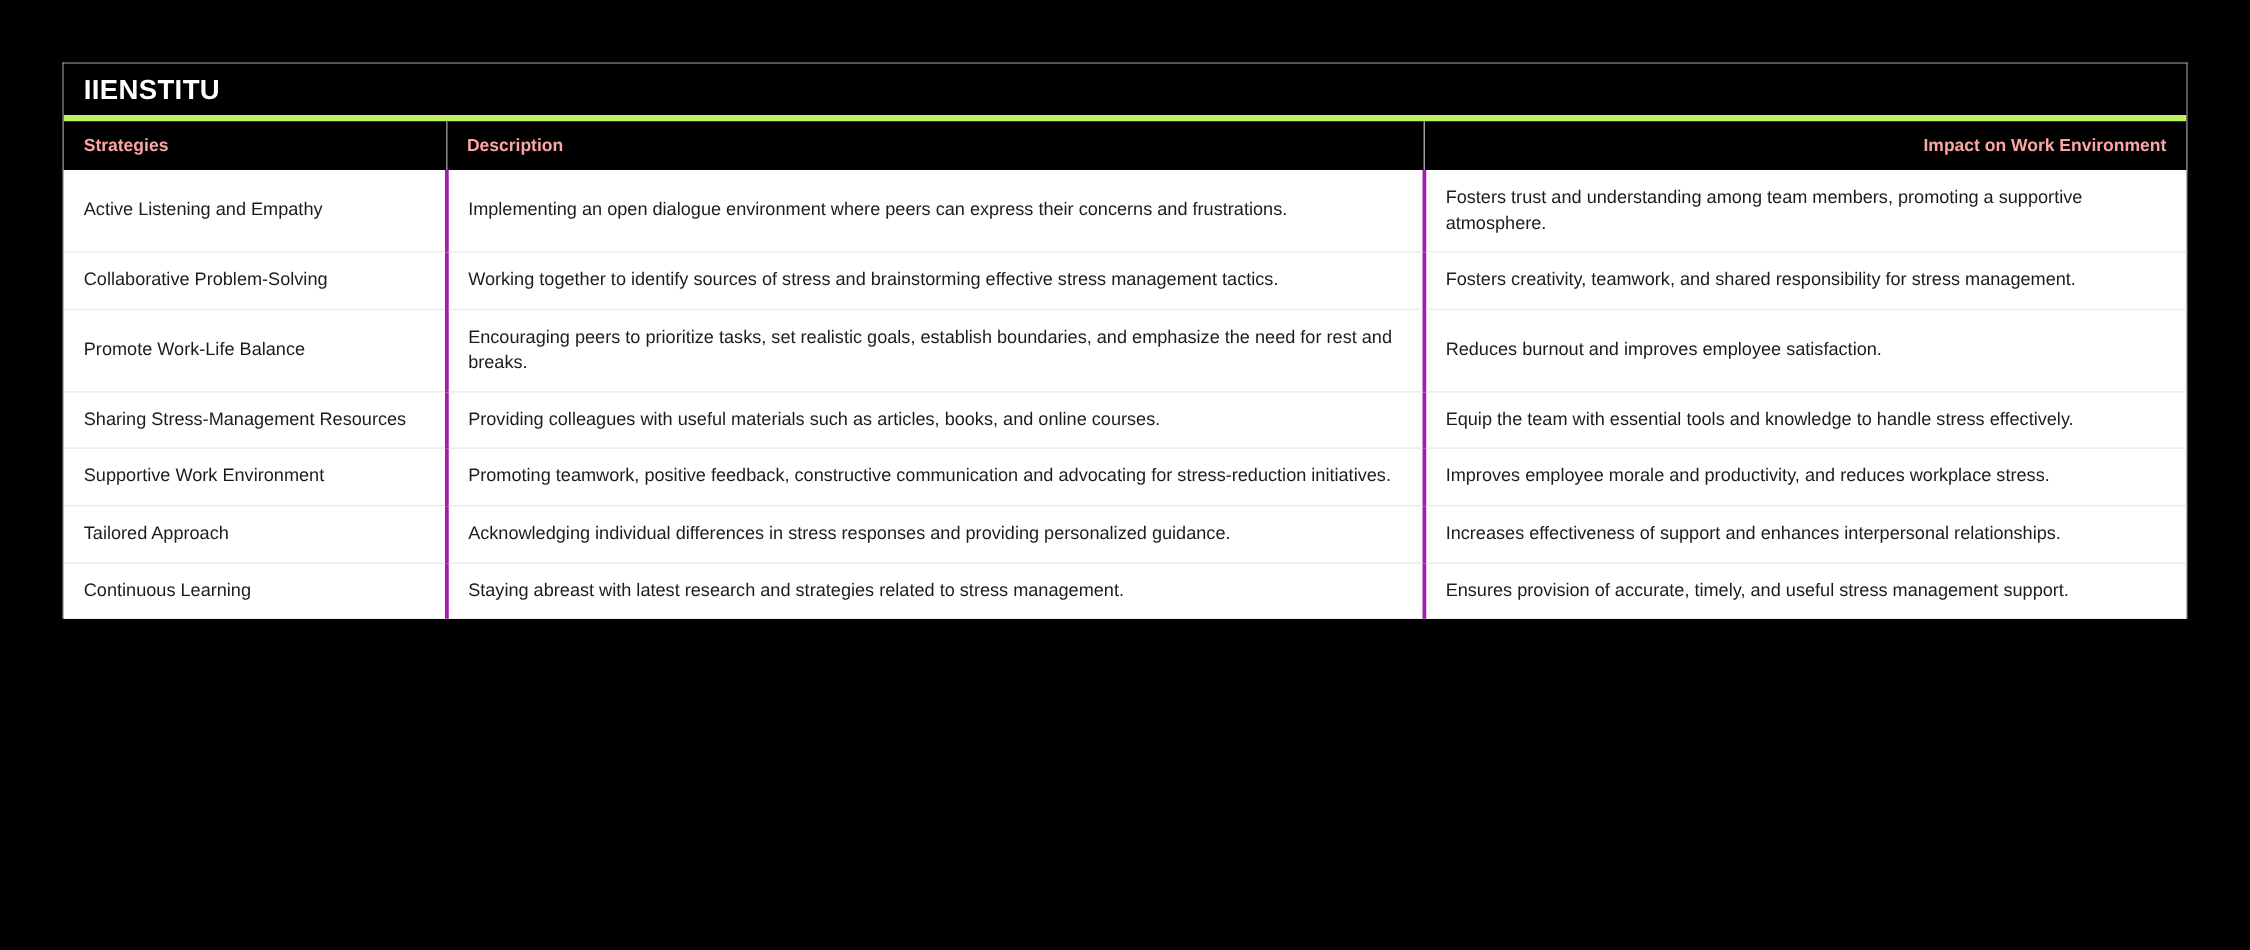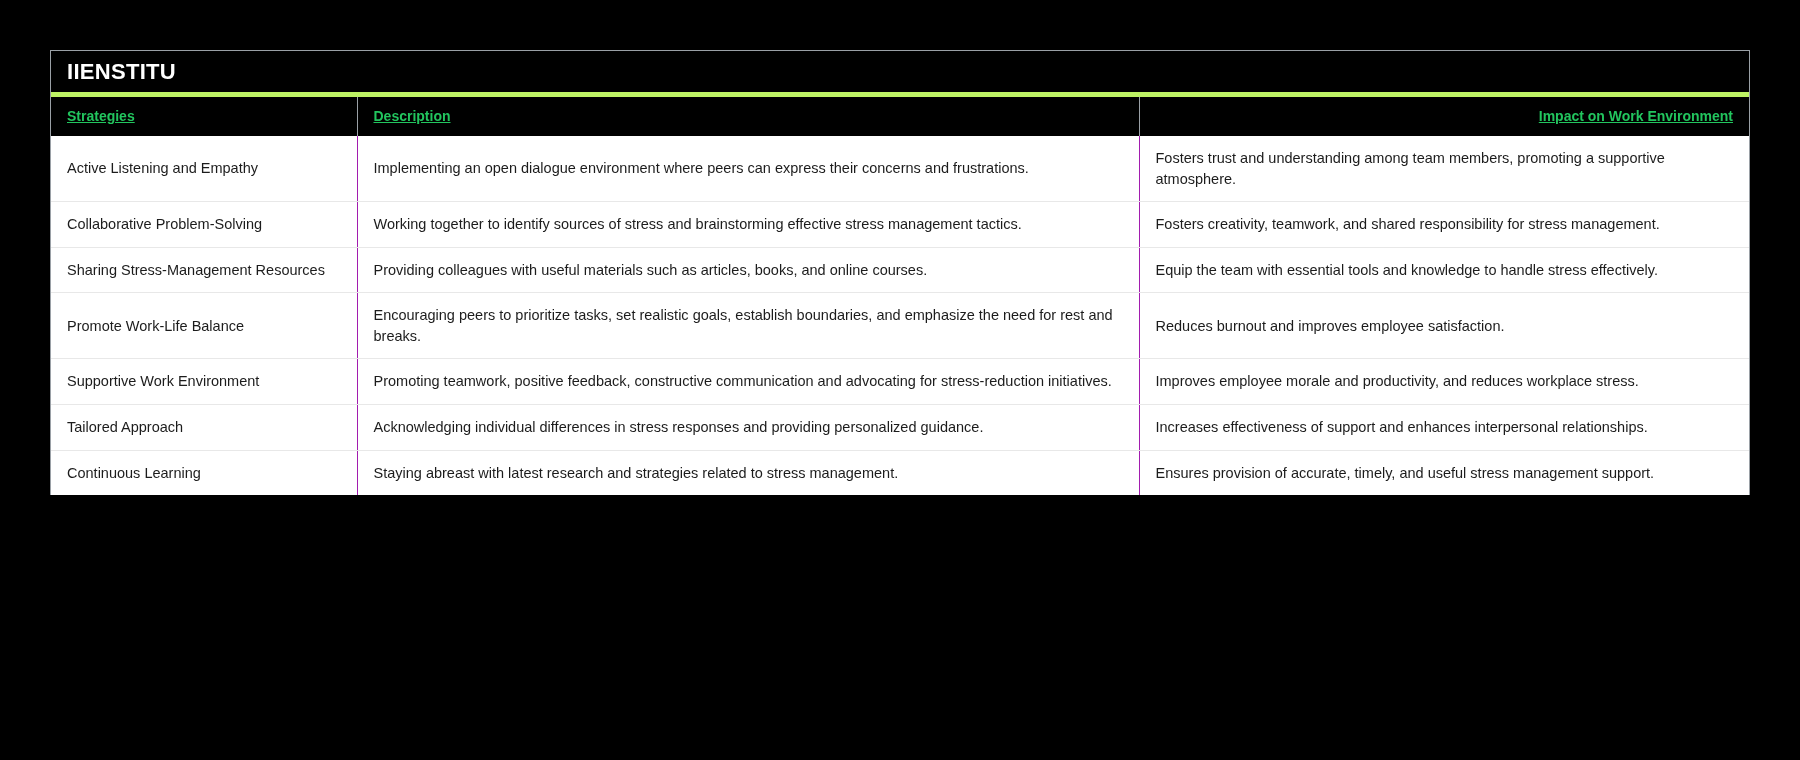--- a/index.html
+++ b/index.html
@@ -51,42 +51,41 @@
     table-layout: fixed;
     background: #ffffff;
   }
 
   table.grid col.c-strategy { width: 306px; }
   table.grid col.c-desc     { width: 782px; }
   table.grid col.c-impact   { width: 610px; }
 
   thead th {
     background: #000000;
-    color: #22c55e;
+    color: #fca5a5;
     font-size: 14px;
     font-weight: bold;
     text-align: left;
     padding: 11px 16px 12px 16px;
     vertical-align: middle;
     box-sizing: border-box;
     border-right: 1px solid #9aa0a6;
-    text-decoration: underline;
   }
   thead th:last-child { border-right: none; text-align: right; }
 
   tbody td {
     background: #ffffff;
     color: #1c1c1c;
     font-size: 14.5px;
     line-height: 1.42;
     text-align: left;
     vertical-align: middle;
     padding: 12px 16px 12px 16px;
     box-sizing: border-box;
-    border-right: 1px solid #a21caf;
+    border-right: 3px solid #a21caf;
     border-bottom: 1px solid #e8e8e8;
   }
   tbody td:last-child { border-right: none; }
   tbody tr:last-child td { border-bottom: none; }
 
   tbody td.cell-strategy { padding-left: 16px; }
 </style>
 </head>
 <body>
 
@@ -114,28 +113,28 @@
           <td class="cell-strategy">Active Listening and Empathy</td>
           <td class="cell-description">Implementing an open dialogue environment where peers can express their concerns and frustrations.</td>
           <td class="cell-impact">Fosters trust and understanding among team members, promoting a supportive atmosphere.</td>
         </tr>
         <tr>
           <td class="cell-strategy">Collaborative Problem-Solving</td>
           <td class="cell-description">Working together to identify sources of stress and brainstorming effective stress management tactics.</td>
           <td class="cell-impact">Fosters creativity, teamwork, and shared responsibility for stress management.</td>
         </tr>
         <tr>
+          <td class="cell-strategy">Promote Work-Life Balance</td>
+          <td class="cell-description">Encouraging peers to prioritize tasks, set realistic goals, establish boundaries, and emphasize the need for rest and breaks.</td>
+          <td class="cell-impact">Reduces burnout and improves employee satisfaction.</td>
+        </tr>
+        <tr>
           <td class="cell-strategy">Sharing Stress-Management Resources</td>
           <td class="cell-description">Providing colleagues with useful materials such as articles, books, and online courses.</td>
           <td class="cell-impact">Equip the team with essential tools and knowledge to handle stress effectively.</td>
-        </tr>
-        <tr>
-          <td class="cell-strategy">Promote Work-Life Balance</td>
-          <td class="cell-description">Encouraging peers to prioritize tasks, set realistic goals, establish boundaries, and emphasize the need for rest and breaks.</td>
-          <td class="cell-impact">Reduces burnout and improves employee satisfaction.</td>
         </tr>
         <tr>
           <td class="cell-strategy">Supportive Work Environment</td>
           <td class="cell-description">Promoting teamwork, positive feedback, constructive communication and advocating for stress-reduction initiatives.</td>
           <td class="cell-impact">Improves employee morale and productivity, and reduces workplace stress.</td>
         </tr>
         <tr>
           <td class="cell-strategy">Tailored Approach</td>
           <td class="cell-description">Acknowledging individual differences in stress responses and providing personalized guidance.</td>
           <td class="cell-impact">Increases effectiveness of support and enhances interpersonal relationships.</td>

